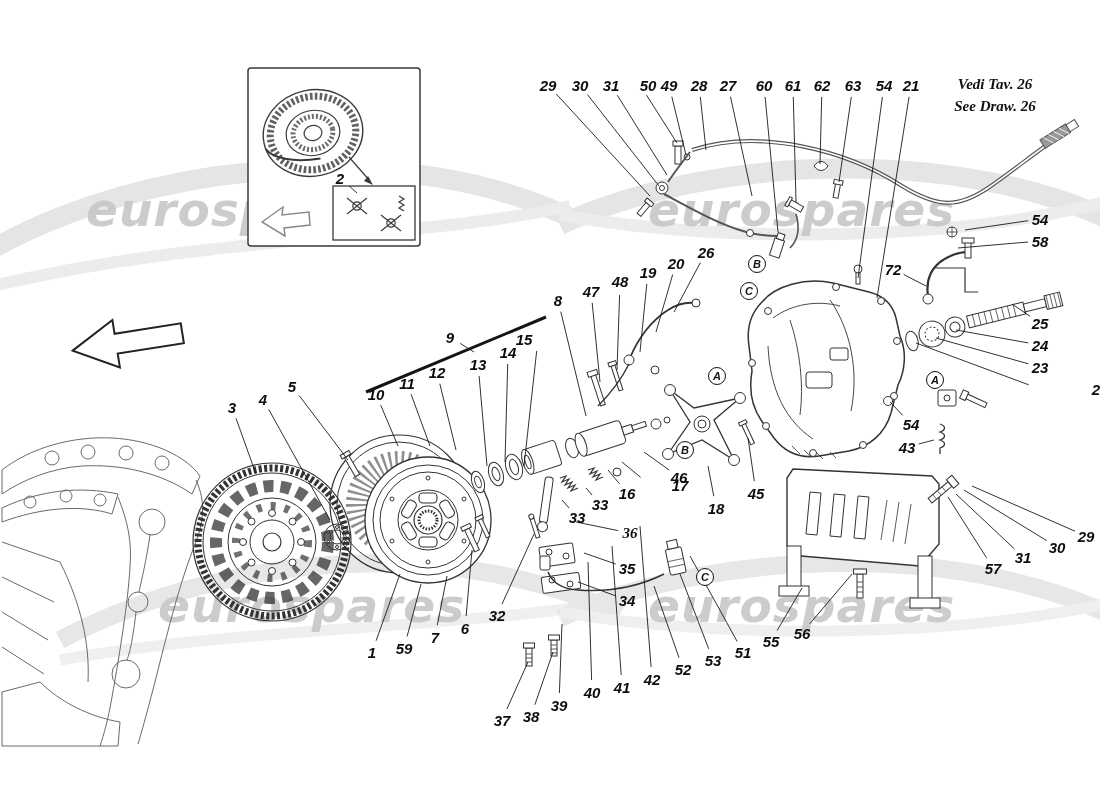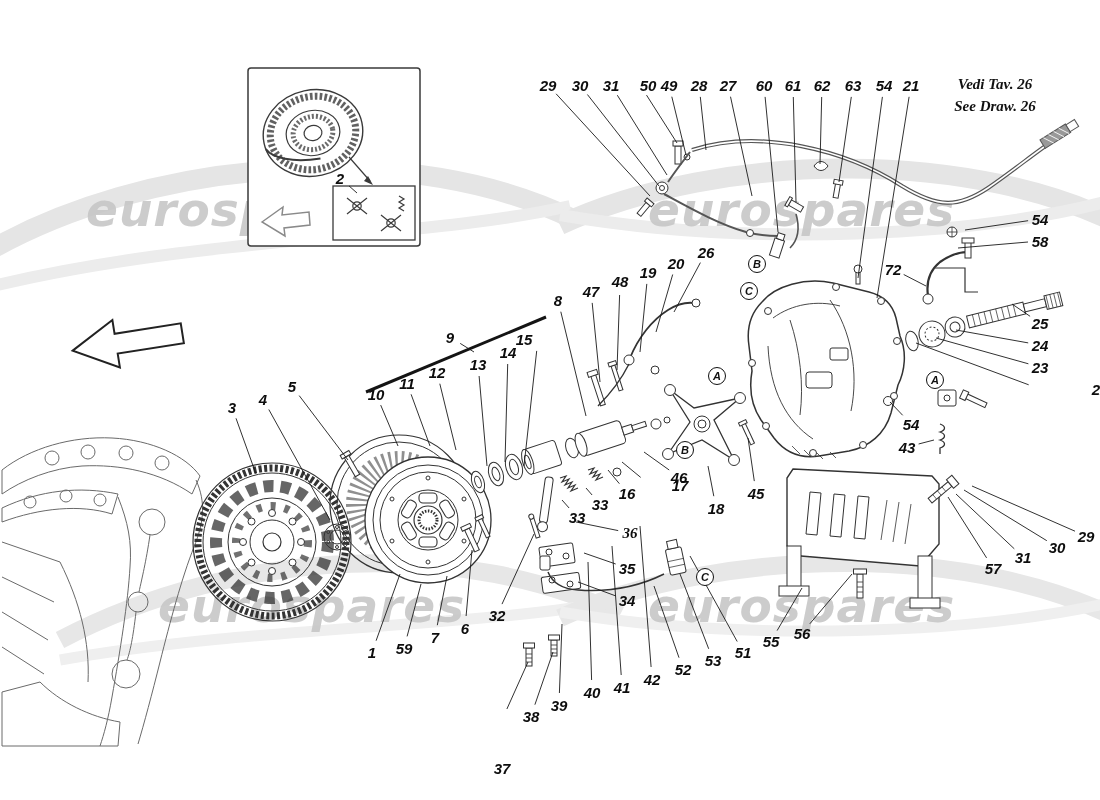--- a/index.html
+++ b/index.html
@@ -517,21 +517,21 @@
       <div class="plabel" style="left: 630px; top: 533px; font-family: Liberation Serif, serif;">36</div>
       <div class="plabel" style="left: 627px; top: 568px;">35</div>
       <div class="plabel" style="left: 627px; top: 600px;">34</div>
       <div class="plabel" style="left: 716px; top: 508px;">18</div>
       <div class="plabel" style="left: 756px; top: 493px;">45</div>
       <div class="plabel" style="left: 497px; top: 615px;">32</div>
       <div class="plabel" style="left: 372px; top: 652px;">1</div>
       <div class="plabel" style="left: 404px; top: 648px;">59</div>
       <div class="plabel" style="left: 435px; top: 637px;">7</div>
       <div class="plabel" style="left: 465px; top: 628px;">6</div>
-      <div class="plabel" style="left: 502px; top: 720px; margin-top: 48px;">37</div>
+      <div class="plabel" style="left: 502px; top: 720px;">37</div>
       <div class="plabel" style="left: 531px; top: 716px;">38</div>
       <div class="plabel" style="left: 559px; top: 705px;">39</div>
       <div class="plabel" style="left: 592px; top: 692px;">40</div>
       <div class="plabel" style="left: 622px; top: 687px;">41</div>
       <div class="plabel" style="left: 652px; top: 679px;">42</div>
       <div class="plabel" style="left: 683px; top: 669px;">52</div>
       <div class="plabel" style="left: 713px; top: 660px;">53</div>
       <div class="plabel" style="left: 743px; top: 652px;">51</div>
       <div class="plabel" style="left: 771px; top: 641px;">55</div>
       <div class="plabel" style="left: 802px; top: 633px;">56</div>

